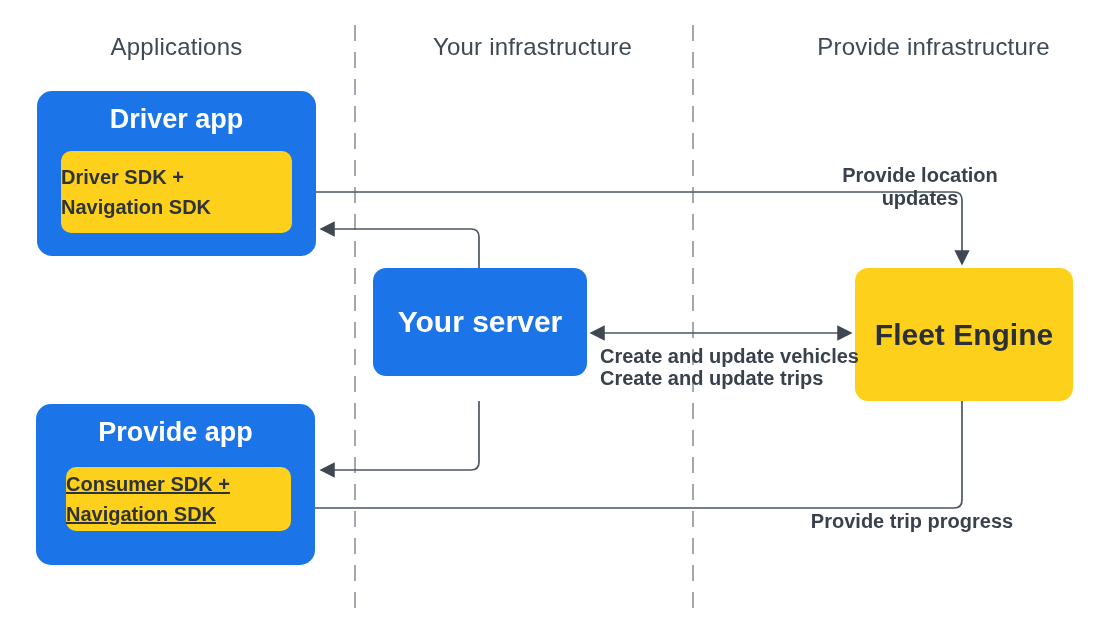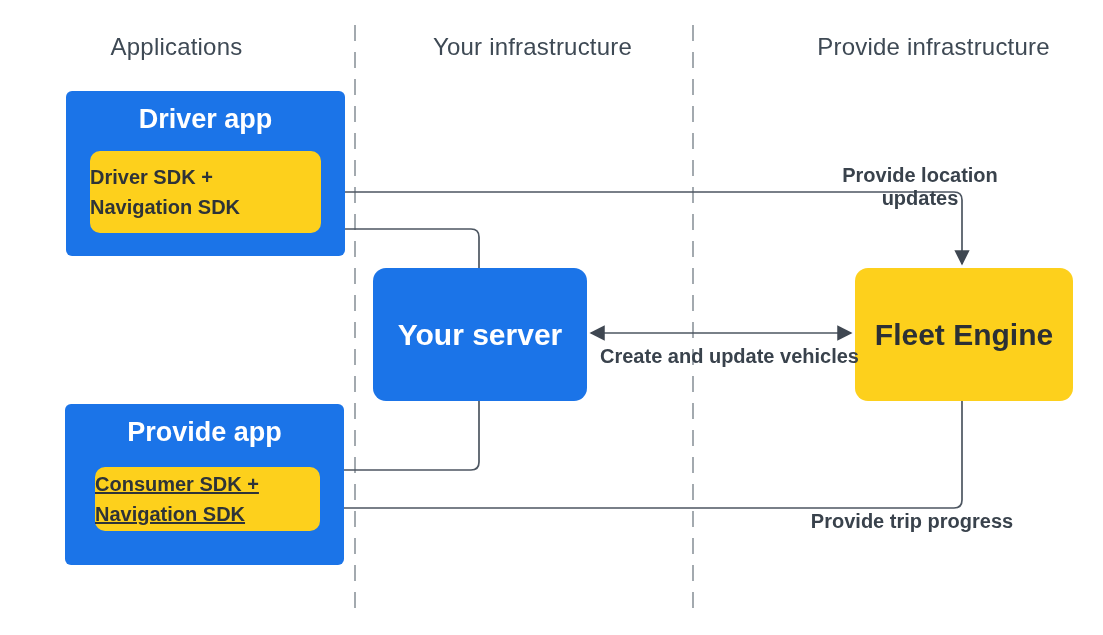--- a/index.html
+++ b/index.html
@@ -51,22 +51,21 @@
   }
 
   
   .node {
     position: absolute;
     z-index: 2;
     box-sizing: border-box;
   }
   .app-box {
     background: #1B74E8;
-    border-radius: 6px;
-    margin-left: 29px;
+    border-radius: 15px;
   }
   .app-title {
     margin-top: 13px;
     text-align: center;
     font-size: 27px;
     font-weight: 700;
     color: #ffffff;
   }
   .sdk-box {
     position: absolute;
@@ -85,21 +84,21 @@
   .solo-box {
     display: flex;
     align-items: center;
     justify-content: center;
     font-size: 30px;
     font-weight: 700;
     border-radius: 13px;
   }
   #your-server {
     left: 373px; top: 268px;
-    width: 214px; height: 133px;
+    width: 214px; height: 108px;
     background: #1B74E8;
     color: #ffffff;
   }
   #fleet-engine {
     left: 855px; top: 268px;
     width: 218px; height: 133px;
     background: #FDD01C;
     color: #2B3035;
     justify-content: center;
   }
@@ -196,17 +195,18 @@
   </div>
 
   <div class="node solo-box" id="fleet-engine">
     <span>Fleet Engine</span>
   </div>
 
   <div class="edge-label" id="lbl-provide-location">Provide location updates</div>
 
   <div class="edge-label" id="lbl-create-update">
     <div>Create and update vehicles</div>
+    <div>Create and update trips</div>
   </div>
 
   <div class="edge-label" id="lbl-provide-trip">Provide trip progress</div>
 
 </div>
 
 </body></html>

